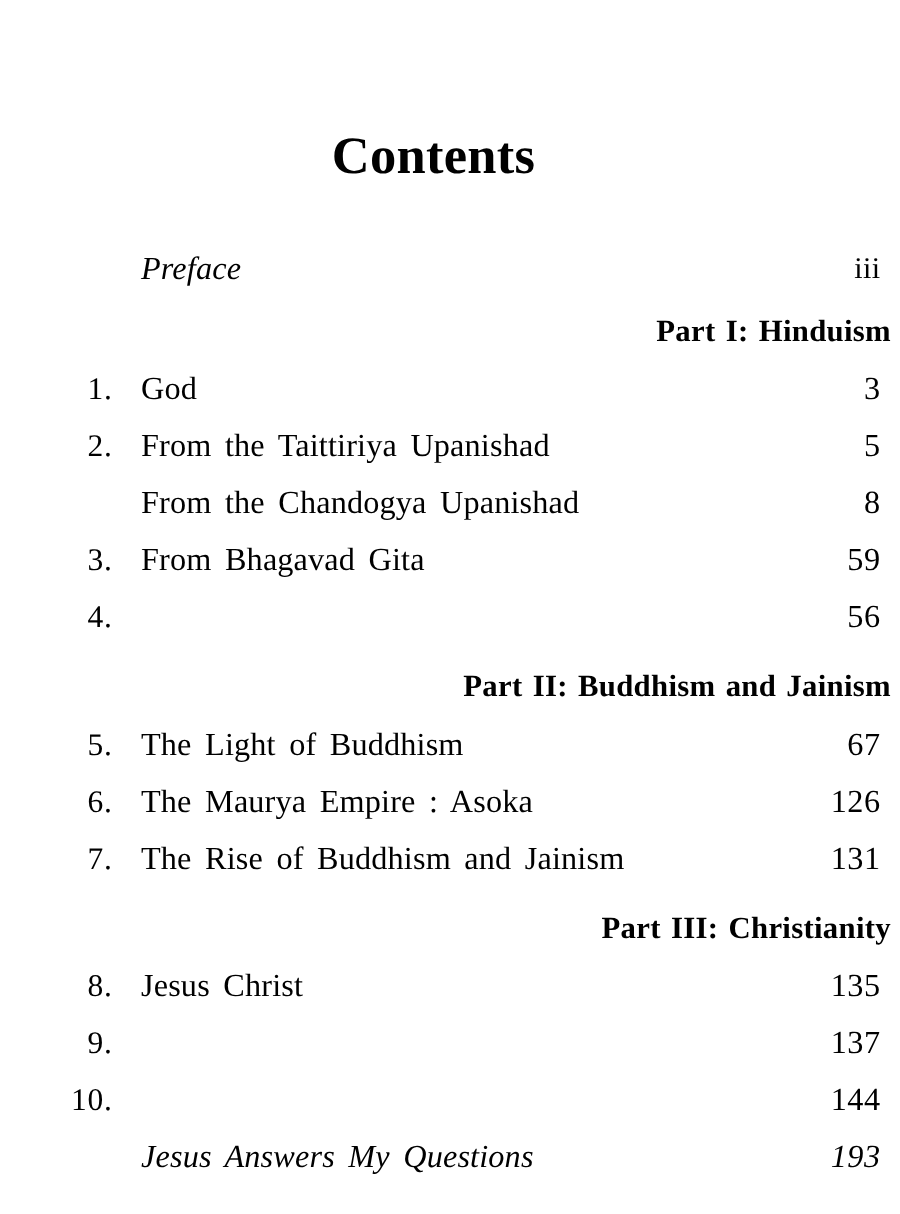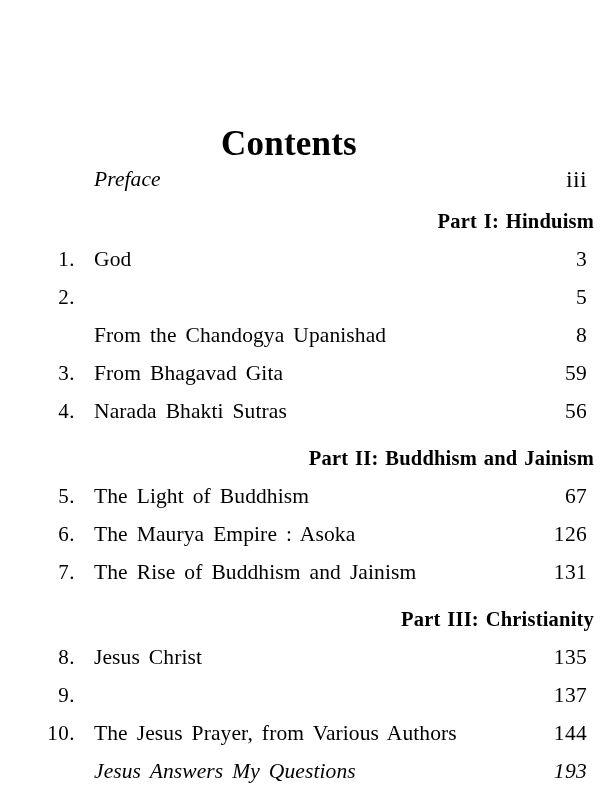--- a/index.html
+++ b/index.html
@@ -27,21 +27,20 @@
   .page-title {
     position: absolute;
     left: 0;
     top: 86px;
     width: 578px;
     text-align: center;
     font-size: 35px;
     font-weight: bold;
     letter-spacing: 0.2px;
     line-height: 1;
-    margin-top: 40px;
   }
 
   
   .toc {
     position: absolute;
     left: 16px;
     top: 160px;
     width: 600px;
   }
 
@@ -80,21 +79,21 @@
     letter-spacing: 0.3px;
   }
 
   
   .row-preface .title {
     font-style: italic;
     word-spacing: normal;
   }
   .row-preface .pageno {
     font-style: normal;
-    font-size: 24px;
+    font-size: 20px;
   }
 
   
   .row.italic .title,
   .row.italic .pageno {
     font-style: italic;
   }
 
   
   .part-heading {
@@ -131,35 +130,35 @@
 
     <div class="part-heading">Part I: Hinduism</div>
 
     <div class="row">
       <span class="num">1.</span>
       <span class="title">God</span>
       <span class="pageno">3</span>
     </div>
     <div class="row">
       <span class="num">2.</span>
+      <span class="title">From the Taittiriya Upanishad</span>
       <span class="pageno">5</span>
     </div>
     <div class="row">
       <span class="num"></span>
       <span class="title">From the Chandogya Upanishad</span>
       <span class="pageno">8</span>
     </div>
     <div class="row">
       <span class="num">3.</span>
       <span class="title">From Bhagavad Gita</span>
       <span class="pageno">59</span>
     </div>
     <div class="row">
       <span class="num">4.</span>
-      <span class="title">Narada Bhakti Sutras</span>
       <span class="pageno">56</span>
     </div>
 
     <div class="spacer-sm"></div>
 
     <div class="part-heading">Part II: Buddhism and Jainism</div>
 
     <div class="row">
       <span class="num">5.</span>
       <span class="title">The Light of Buddhism</span>
@@ -184,21 +183,20 @@
       <span class="num">8.</span>
       <span class="title">Jesus Christ</span>
       <span class="pageno">135</span>
     </div>
     <div class="row">
       <span class="num">9.</span>
       <span class="pageno">137</span>
     </div>
     <div class="row">
       <span class="num">10.</span>
-      <span class="title">The Jesus Prayer, from Various Authors</span>
       <span class="pageno">144</span>
     </div>
     <div class="row italic">
       <span class="title">Jesus Answers My Questions</span>
       <span class="pageno">193</span>
     </div>
 
   </div>
 </div>
 

